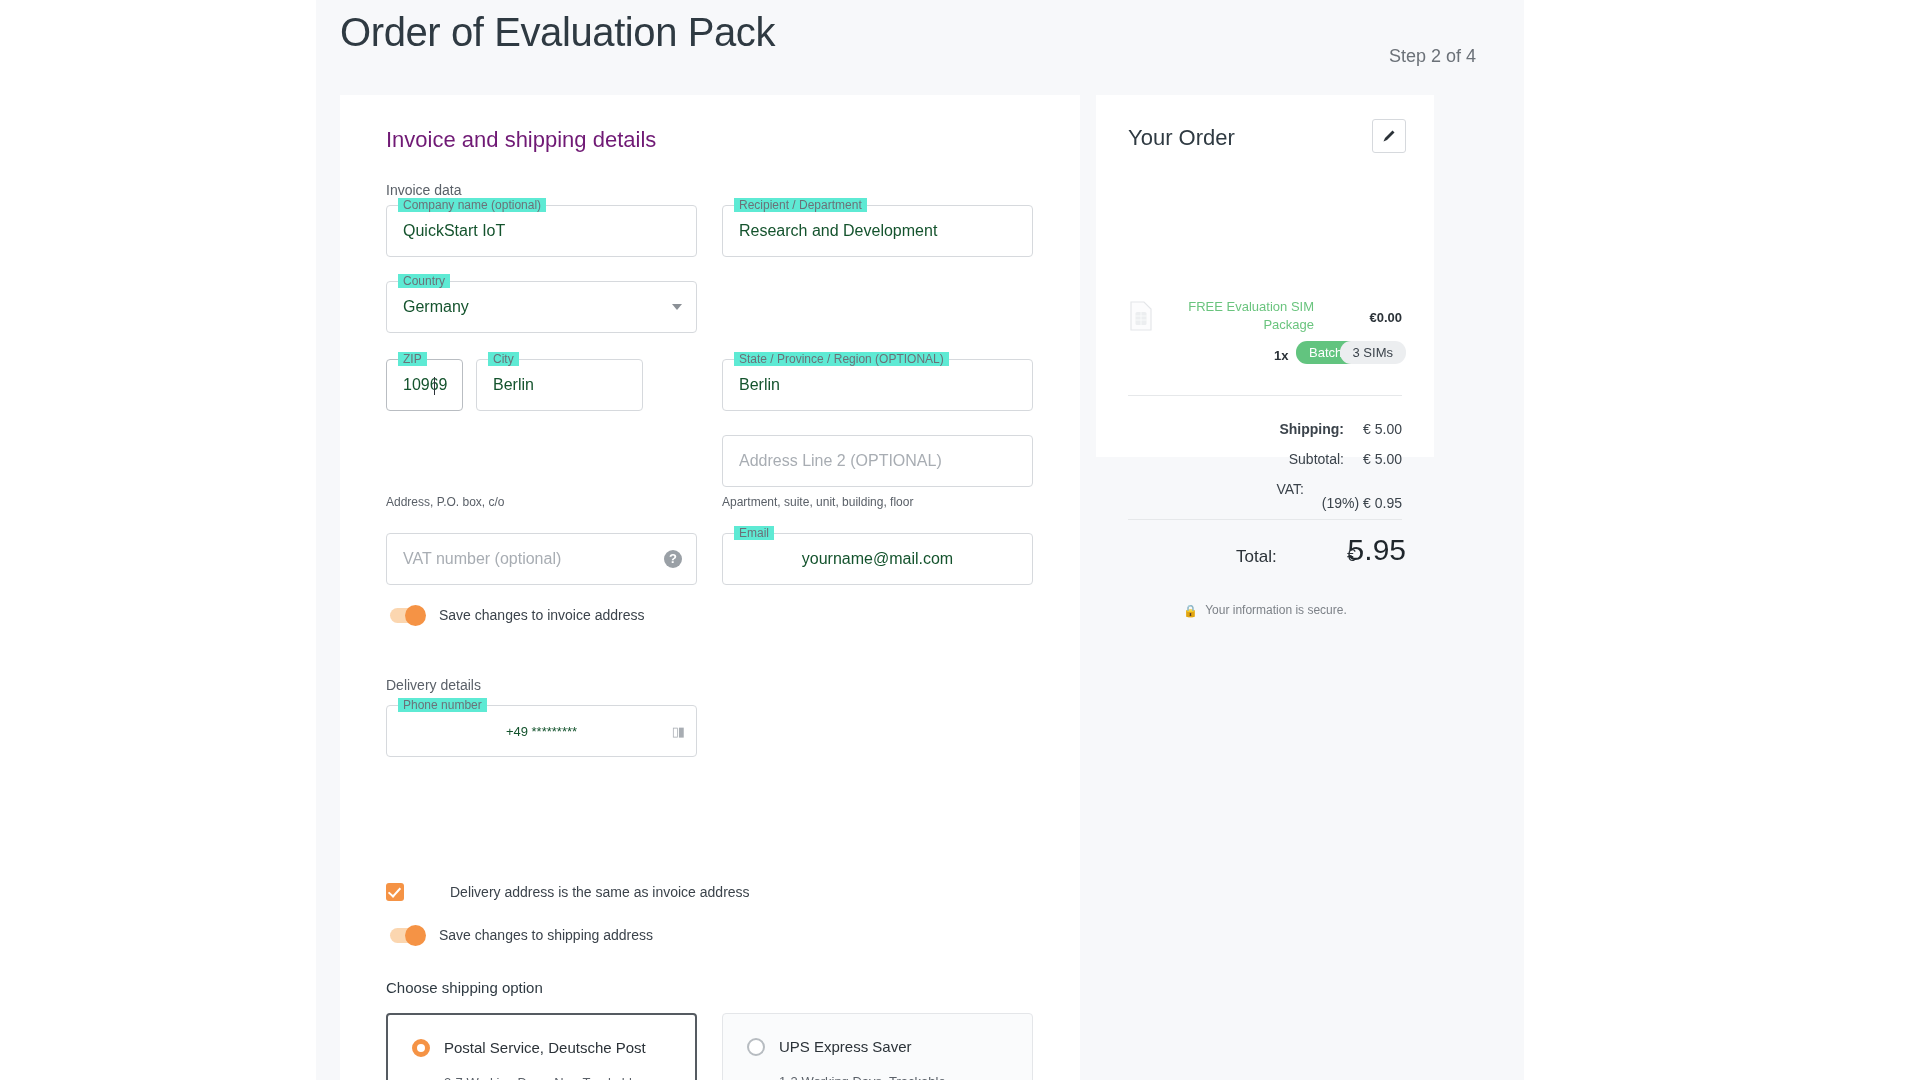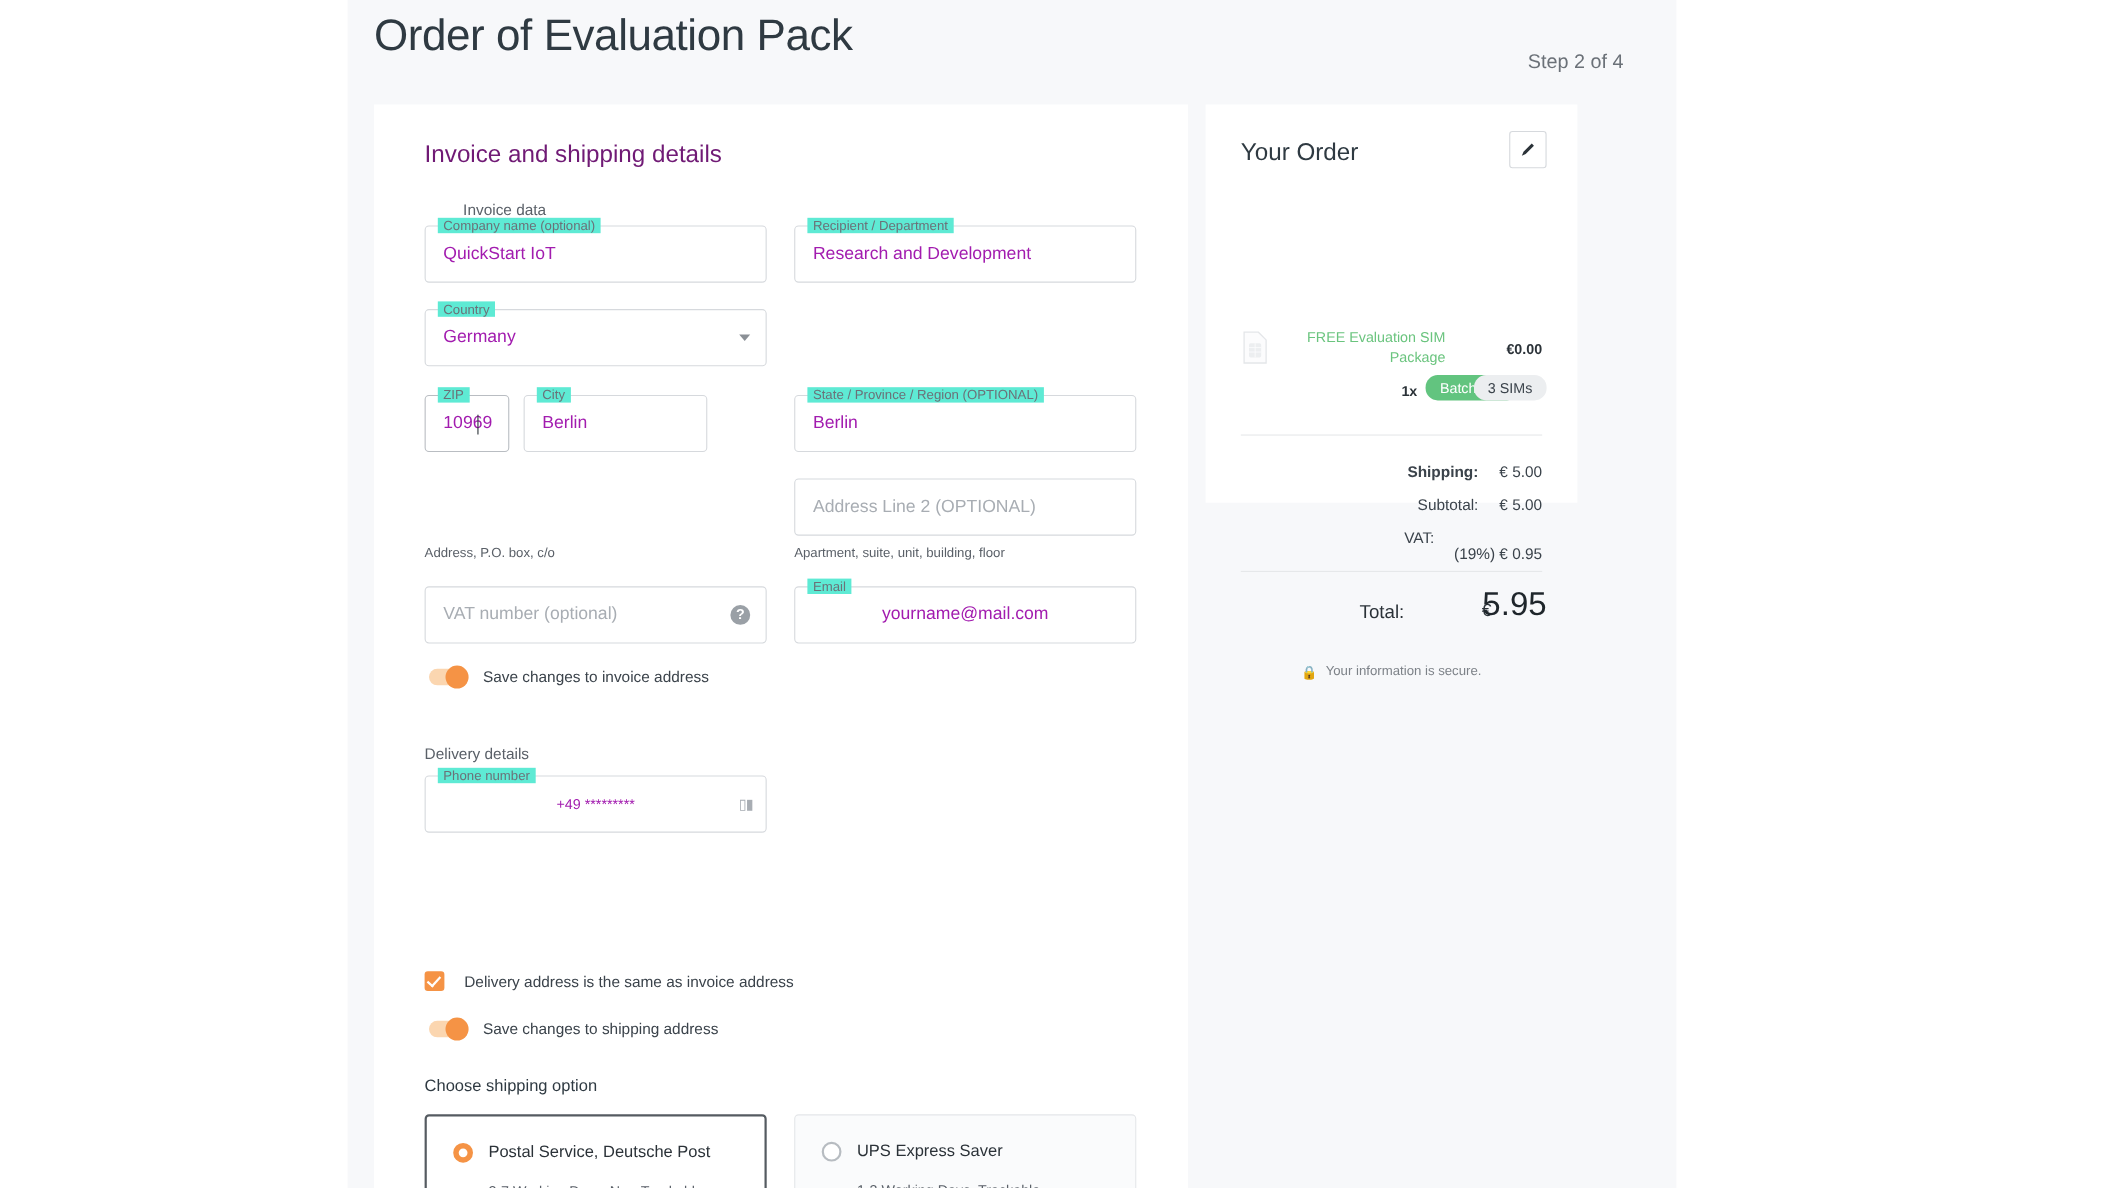--- a/index.html
+++ b/index.html
@@ -60,21 +60,21 @@
   .field.focused { border-color: #b9bdc2; }
   .field-legend {
     position: absolute; top: -8px; left: 11px;
     background: #5eead4; padding: 0 5px;
     font-size: 12px; color: #6b7178; white-space: nowrap;
     line-height: 14px;
   }
   .field-value {
     position: absolute; left: 16px; top: 50%;
     transform: translateY(-50%);
-    font-size: 16px; color: #a21caf; white-space: nowrap;
+    font-size: 16px; color: #14532d; white-space: nowrap;
   }
   .field-value.centered {
     left: 0; width: 100%; text-align: center;
   }
   .field-value.placeholder { color: #a8adb3; }
   .helper-text {
     position: absolute;
     font-size: 12px; color: #5a6068;
   }
   .caret {
@@ -115,21 +115,21 @@
     position: absolute; right: -2px; top: -3px;
     width: 21px; height: 21px; border-radius: 50%;
     background: #f59345;
   }
   .toggle-label {
     margin-left: 15px;
     font-size: 14px; color: #3b434b;
   }
 
   
-  .checkbox-row { position: absolute; display: flex; align-items: center; }
+  .checkbox-row { position: absolute; display: flex; align-items: center; gap: 28px; }
   .checkbox {
     width: 18px; height: 18px; border-radius: 3px;
     background: #f59345; flex: none; position: relative;
   }
   .checkbox::after {
     content: ""; position: absolute;
     left: 5px; top: 2px; width: 5px; height: 10px;
     border: solid #ffffff; border-width: 0 2px 2px 0;
     transform: rotate(42deg);
   }
@@ -257,21 +257,21 @@
   <div class="page-bg"></div>
 
   <div class="header">
     <div class="page-title">Order of Evaluation Pack</div>
     <div class="step-indicator">Step 2 of 4</div>
   </div>
 
   <div class="form-card">
     <div class="section-title">Invoice and shipping details</div>
 
-    <div class="group-label" style="left:46px; top:87px;margin-left:35px;">Invoice data</div>
+    <div class="group-label" style="left:46px; top:87px;">Invoice data</div>
 
     <div class="field" style="left:46px; top:110px; width:311px; height:52px;">
       <div class="field-legend">Company name (optional)</div>
       <div class="field-value">QuickStart IoT</div>
     </div>
 
     <div class="field" style="left:382px; top:110px; width:311px; height:52px;">
       <div class="field-legend">Recipient / Department</div>
       <div class="field-value">Research and Development</div>
     </div>

